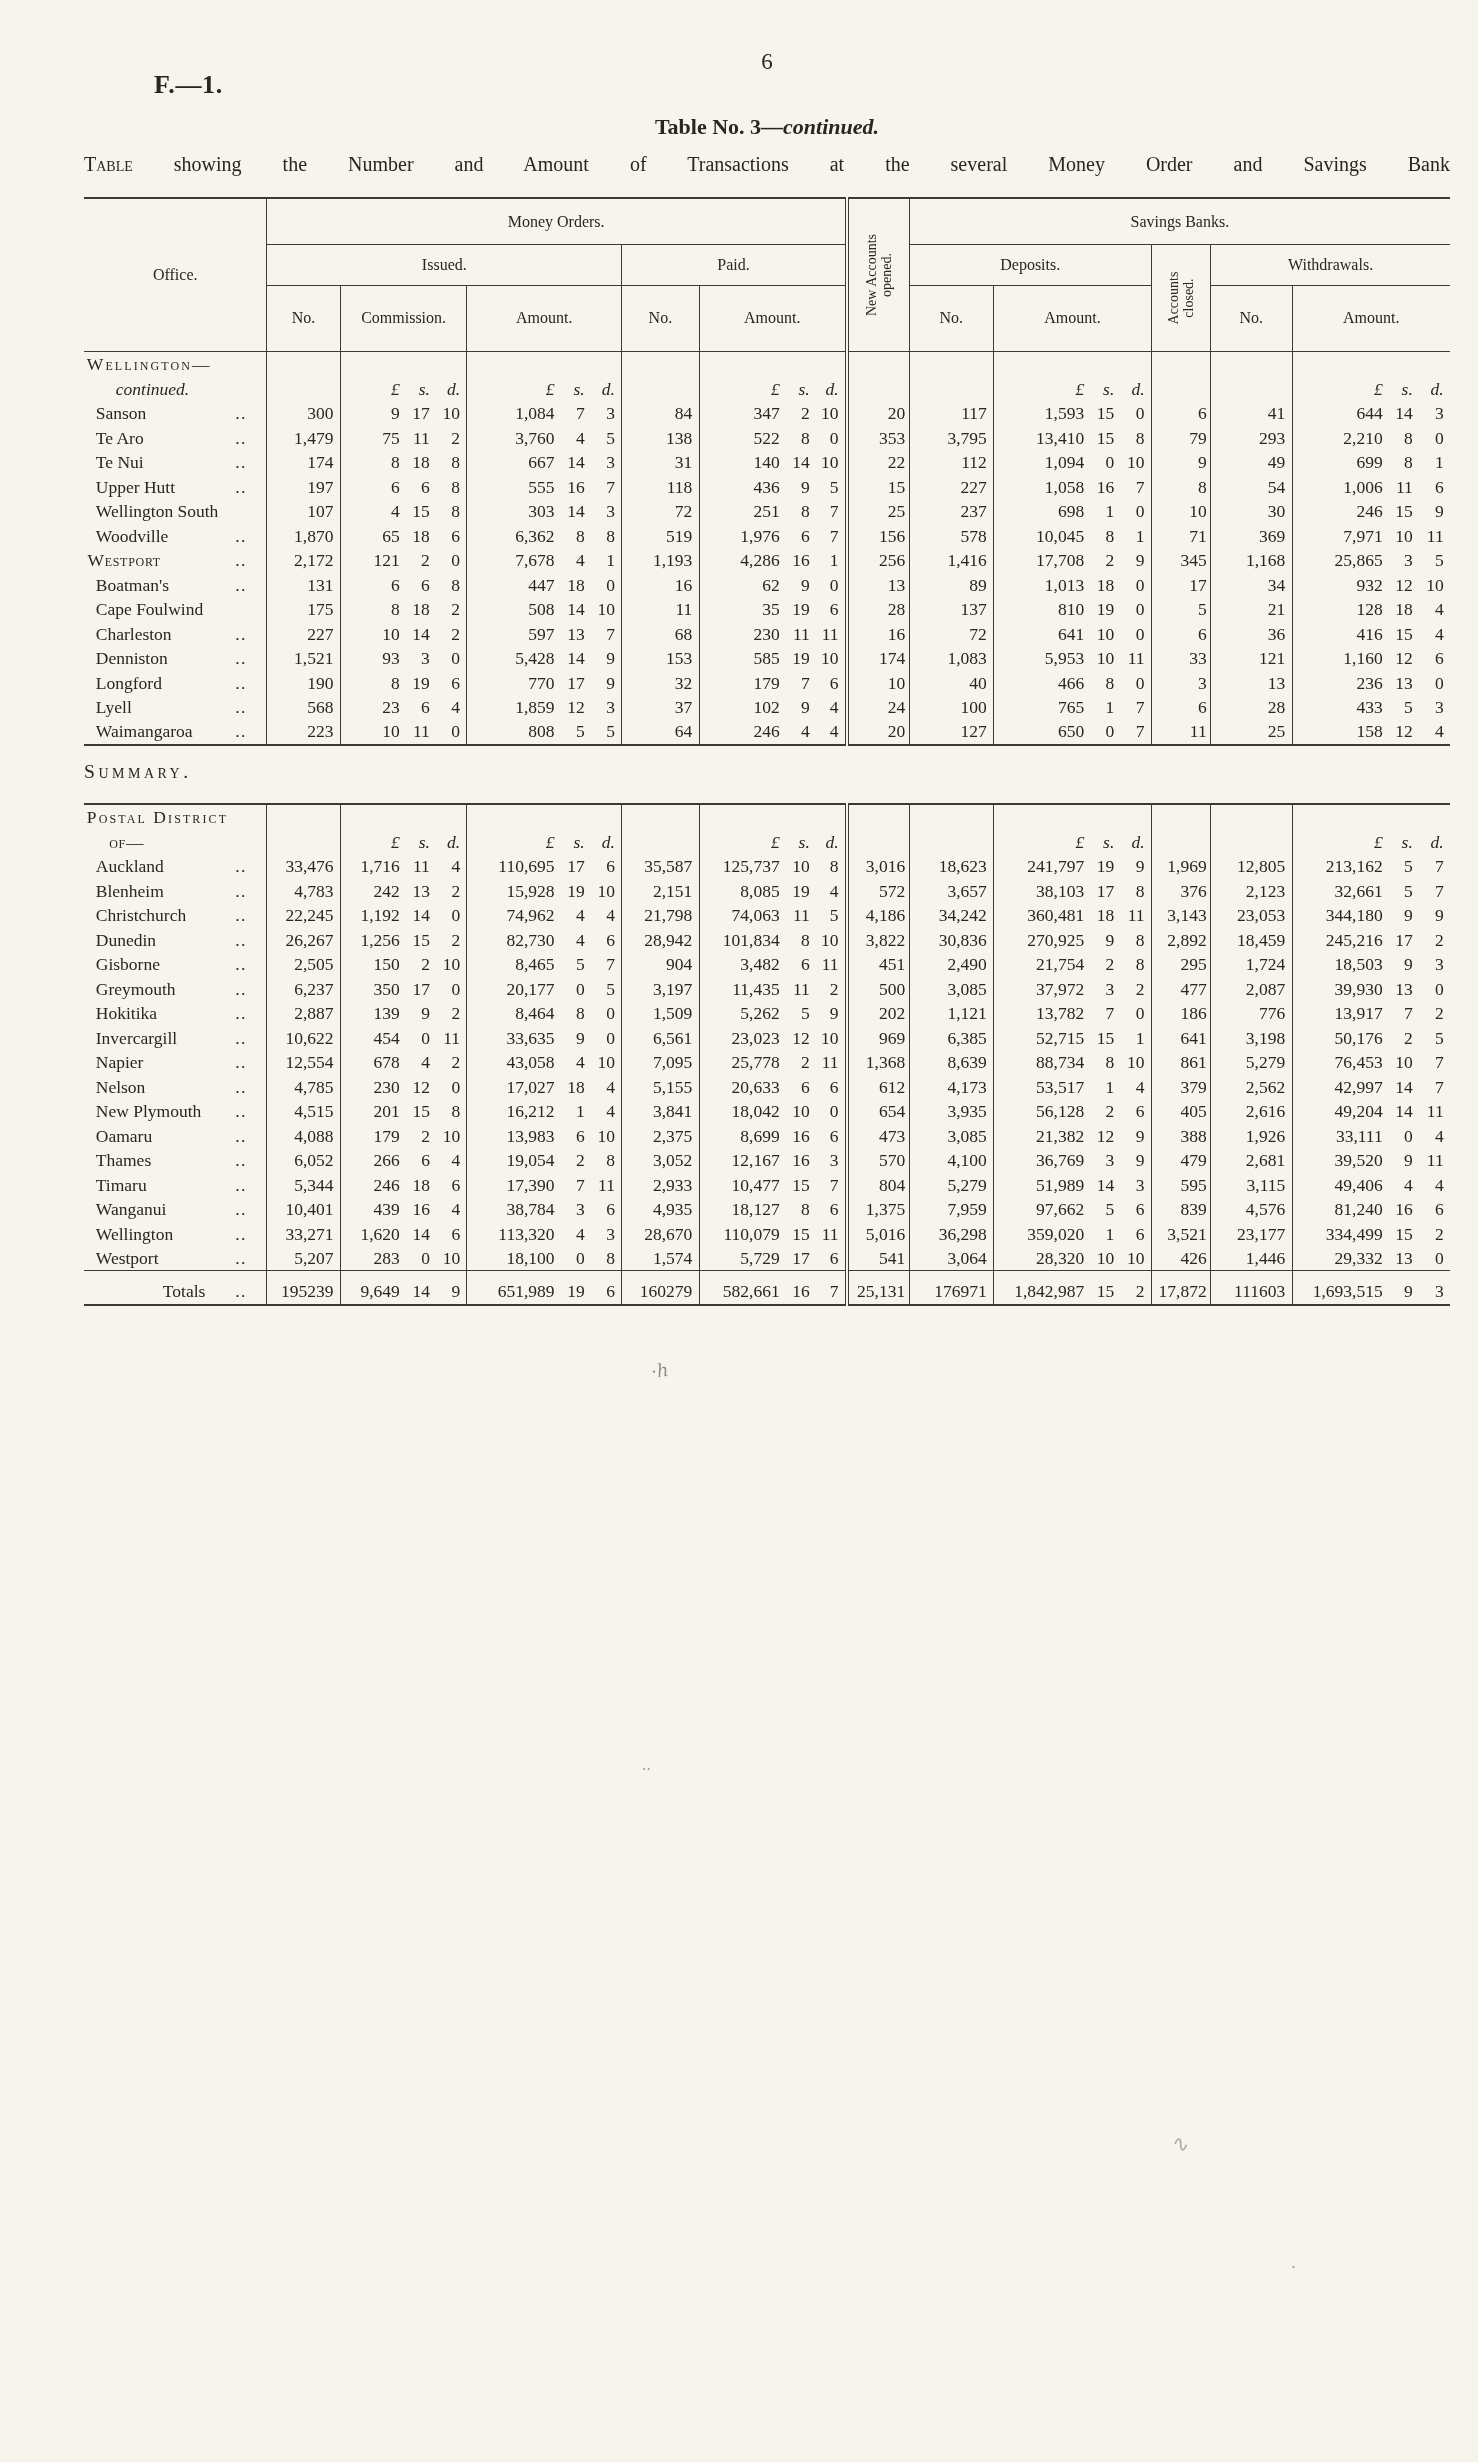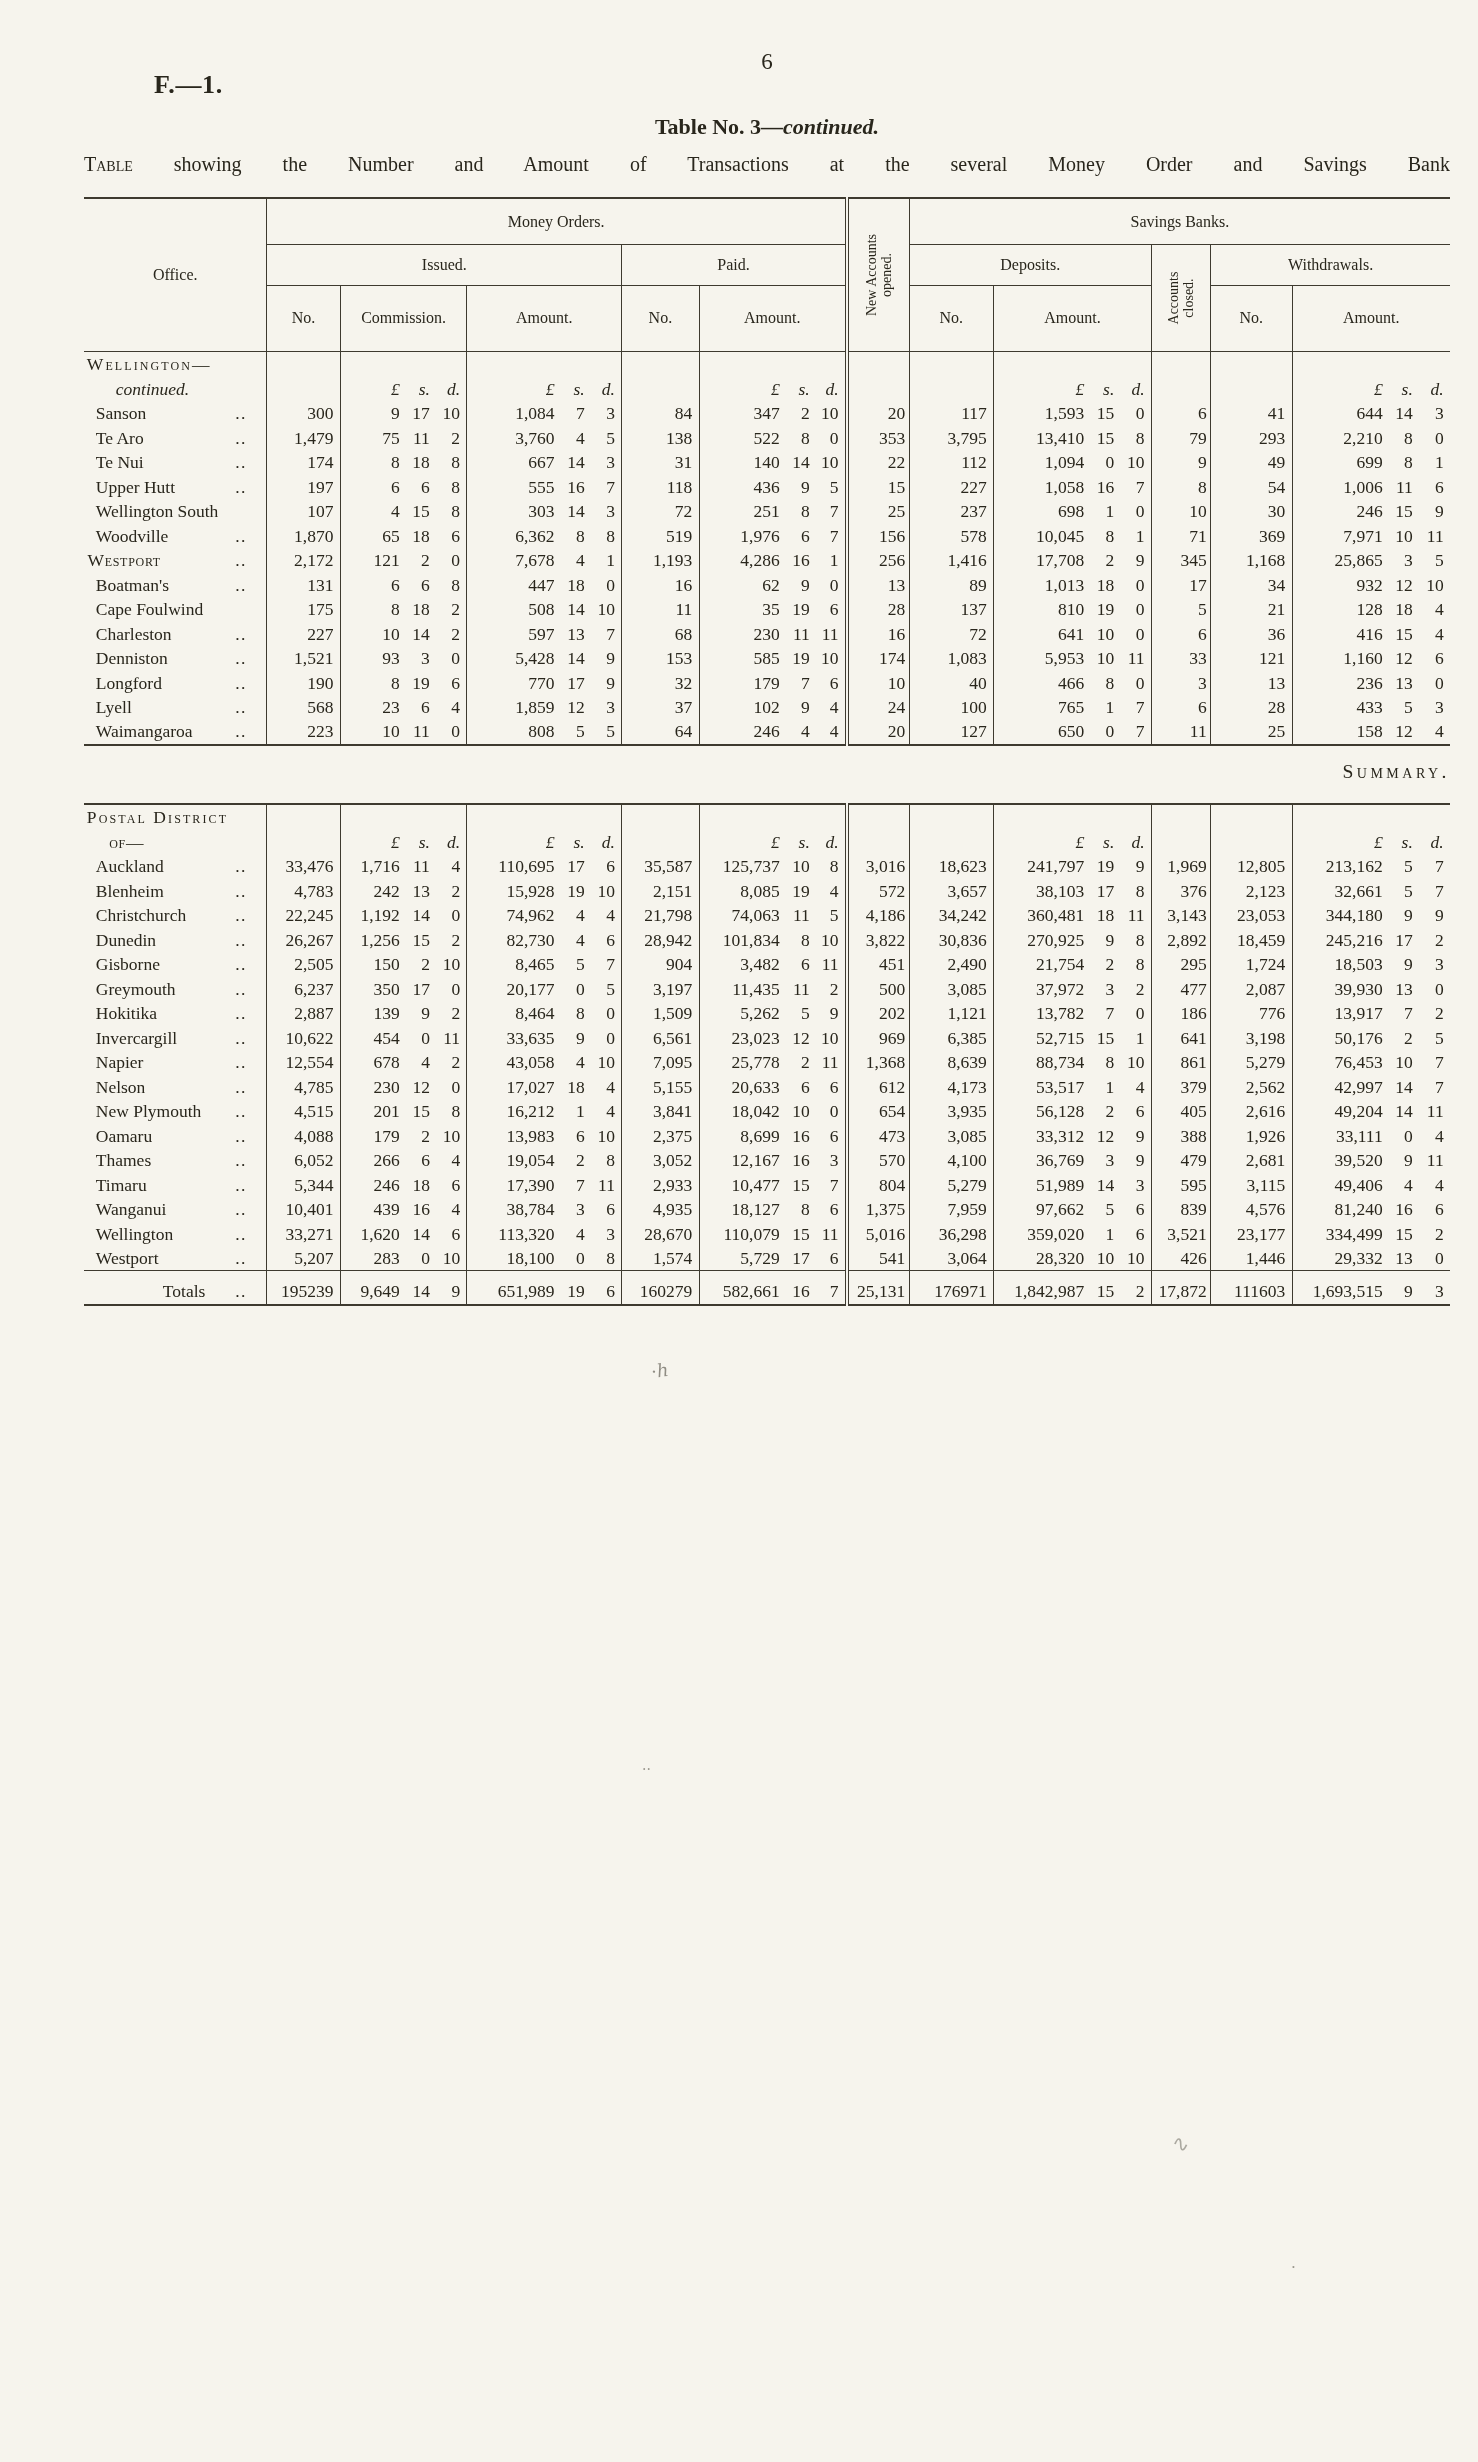--- a/index.html
+++ b/index.html
@@ -65,21 +65,21 @@
   .lsd-row td { vertical-align: top; height: 50px; }
   .lsd-row td.lsd { font-style: italic; line-height: 24px; }
   .grp-l1 { font-variant: small-caps; letter-spacing: 2.1px; line-height: 25px; }
   .grp-l2 { line-height: 24px; }
   #main-table .grp-l2 { font-style: italic; padding-left: 29px; }
   #summary-table .grp-l2 { font-variant: small-caps; padding-left: 22.4px; letter-spacing: 0.7px; }
 
   .totals-row td { border-top: 1.4px solid #3e3a2f; padding-top: 8.4px; padding-bottom: 7px; }
   .totals-office .oname { padding-left: 76px; }
 
-  .summary-head { text-align: right; font-size: 19.6px; letter-spacing: 3.5px; margin-top: 15.4px; }
+  .summary-head { text-align: left; font-size: 19.6px; letter-spacing: 3.5px; margin-top: 15.4px; }
 
   .artifact { position: absolute; color: #3e3a2f; font-family: "DejaVu Serif", serif; }
 </style>
 </head>
 <body>
 
 <div class="content">
 
   <div class="doc-ref">F.—1.</div>
   <div class="page-num">6</div>
@@ -841,21 +841,21 @@
           <td class="pd bR">10</td>
           <td class="pl">13,983</td>
           <td class="ps">6</td>
           <td class="pd bR">10</td>
           <td class="num bR">2,375</td>
           <td class="pl">8,699</td>
           <td class="ps">16</td>
           <td class="pd bD">6</td>
           <td class="cn bR">473</td>
           <td class="num bR">3,085</td>
-          <td class="pl">33,312</td>
+          <td class="pl">21,382</td>
           <td class="ps">12</td>
           <td class="pd bR">9</td>
           <td class="cn bR">388</td>
           <td class="num bR">1,926</td>
           <td class="pl">33,111</td>
           <td class="ps">0</td>
           <td class="pd">4</td>
         </tr>
         <tr>
           <td class="office bR"><span class="oname">Thames</span><span class="dots">..</span></td>

